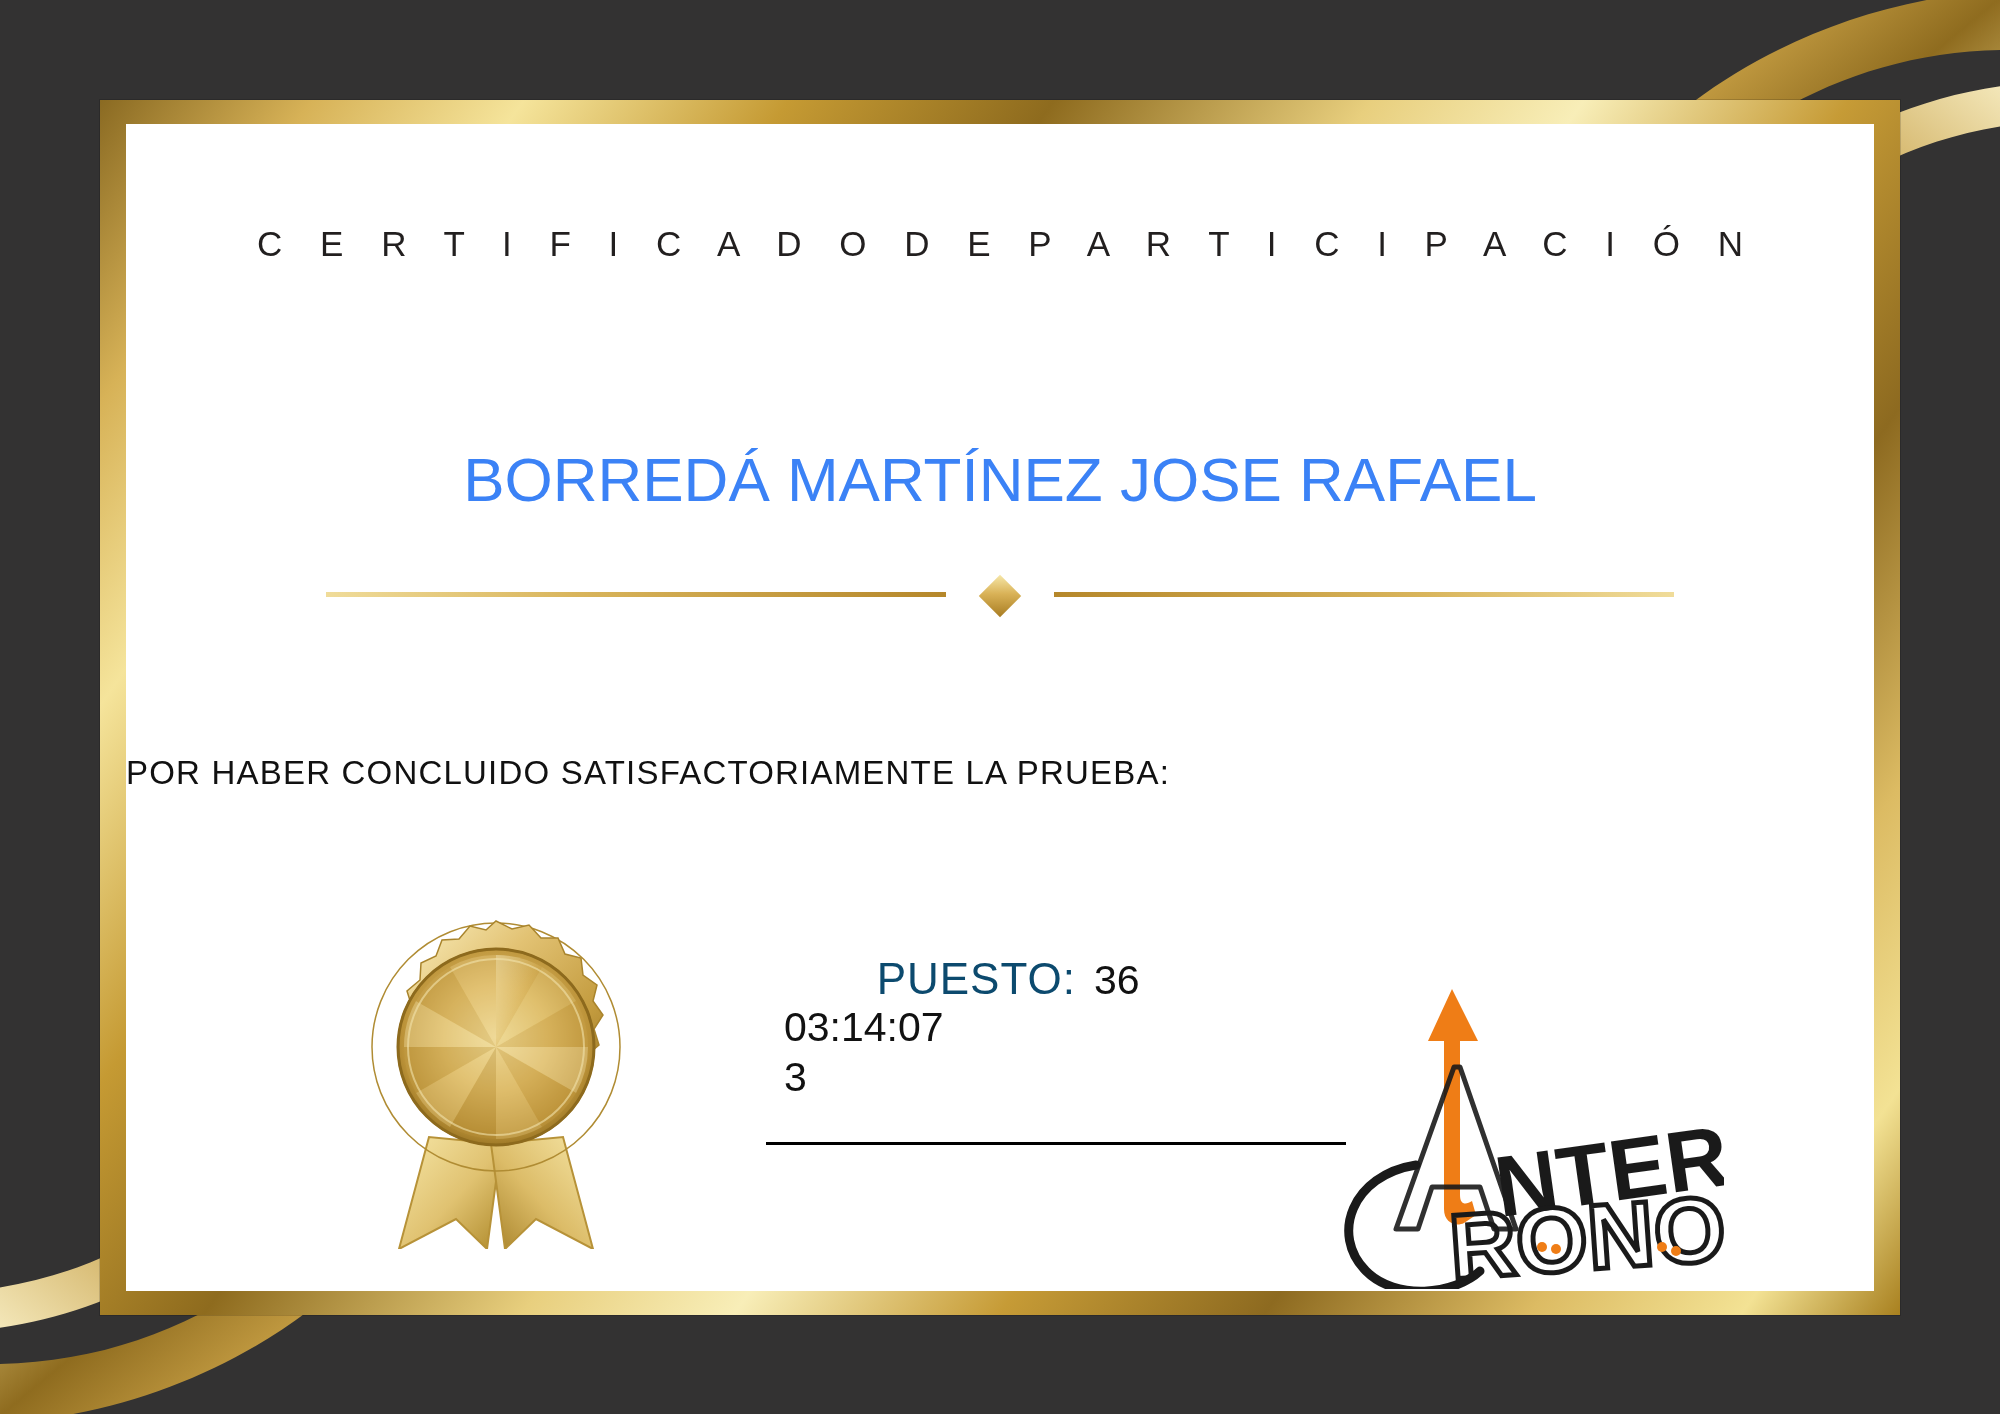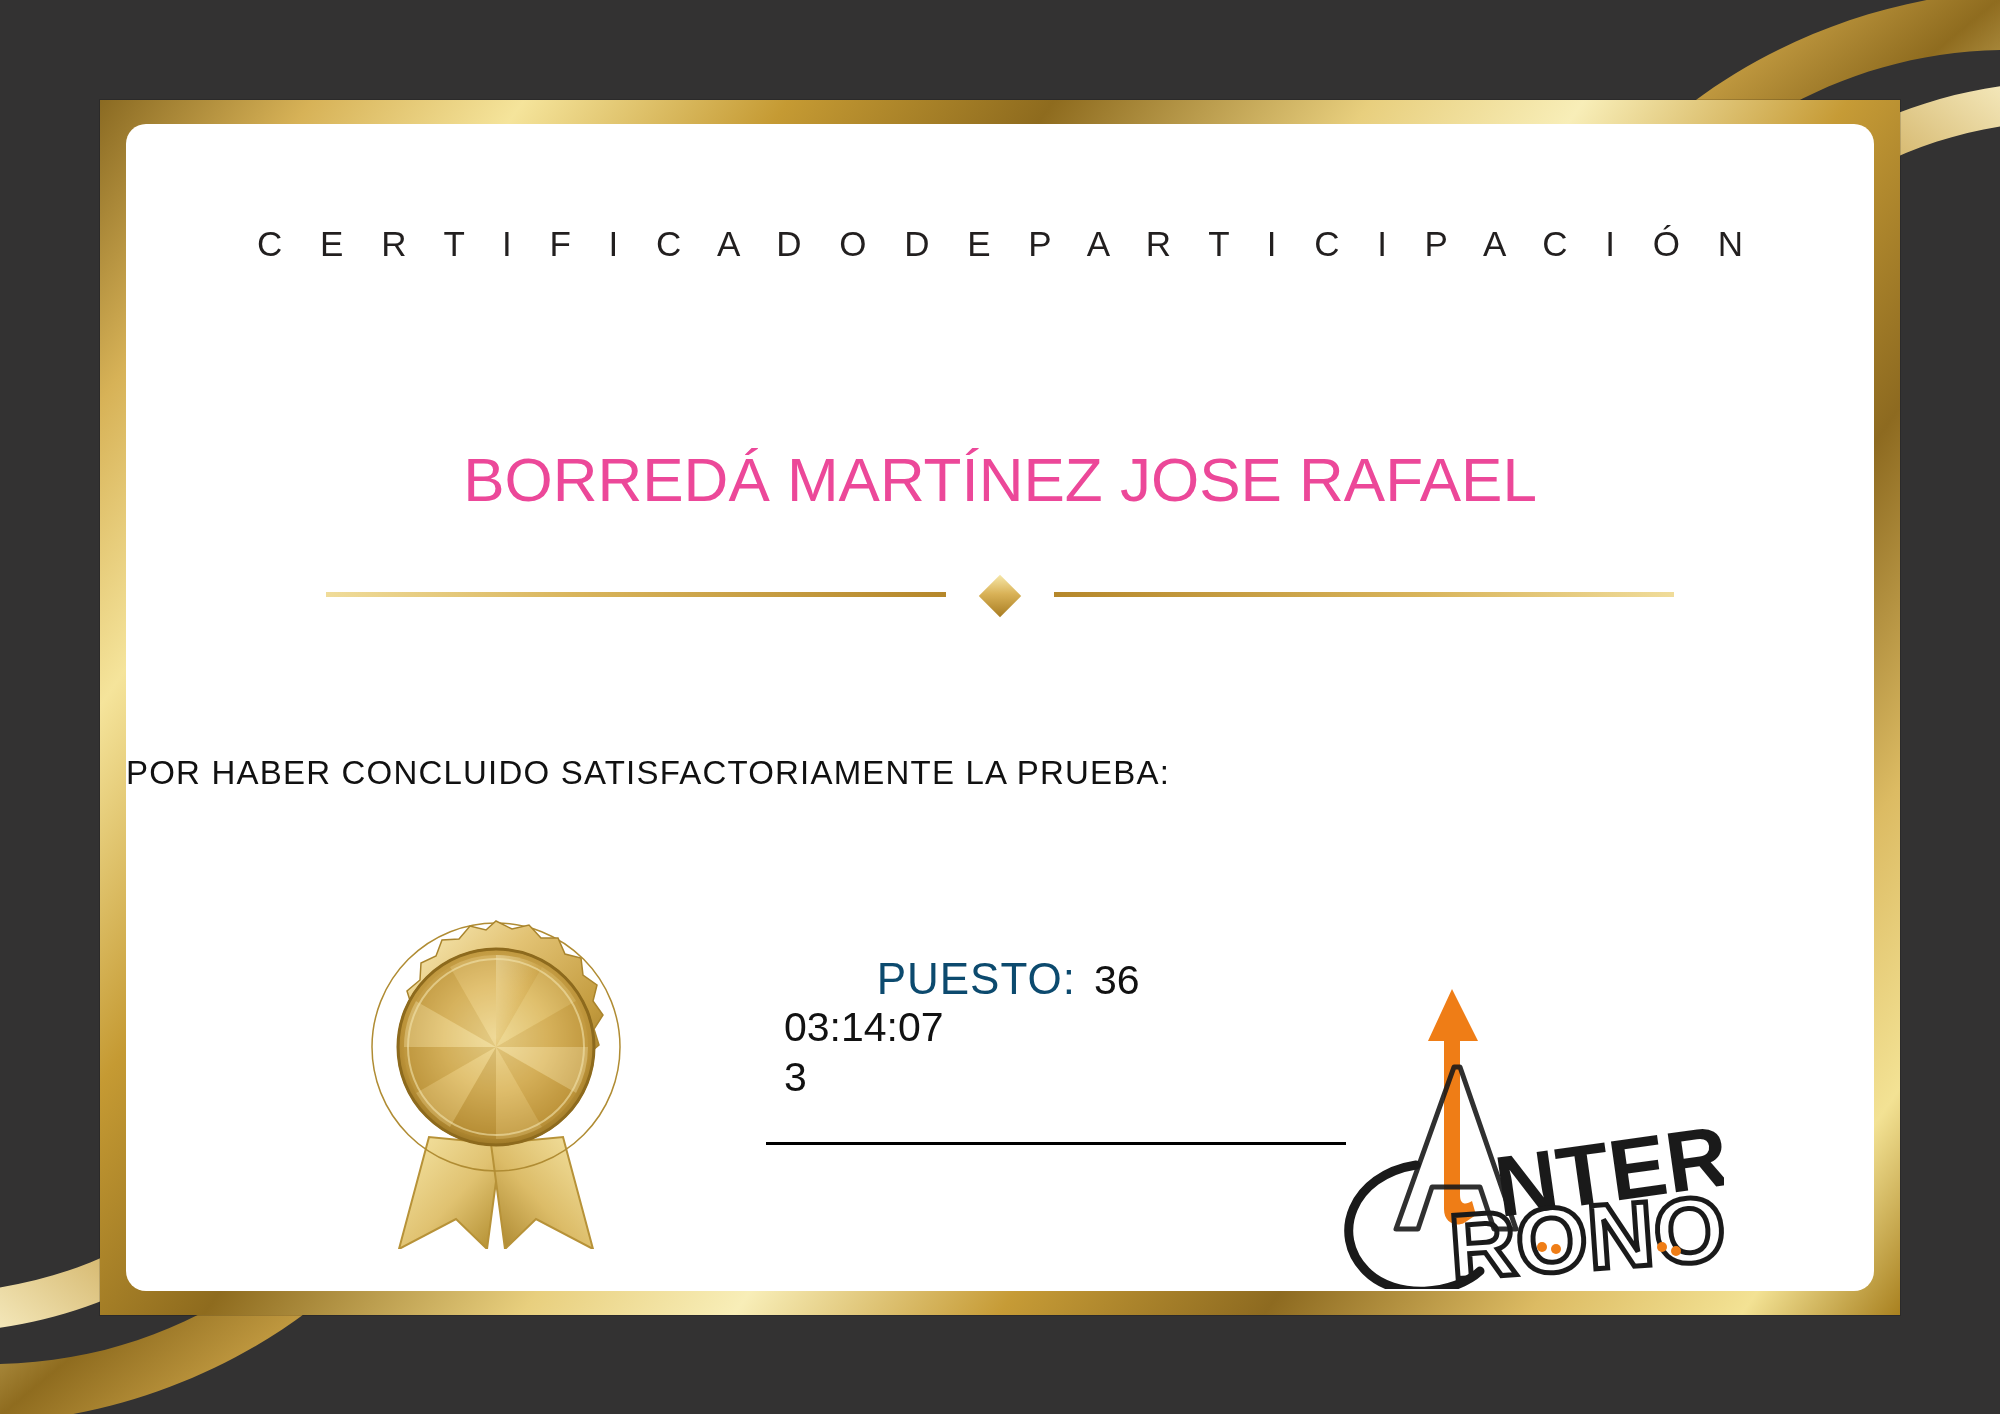--- a/index.html
+++ b/index.html
@@ -53,21 +53,20 @@
       #a8801f 100%);
     box-shadow: 0 0 0 1px rgba(0,0,0,0.15);
   }
   .frame-inner {
     position: absolute;
     left: 26px;
     top: 24px;
     right: 26px;
     bottom: 24px;
     background: #ffffff;
-    border-radius: 20px;
   }
 
   
   .content {
     position: absolute;
     inset: 0;
   }
 
   .cert-kicker {
     position: absolute;
@@ -82,21 +81,21 @@
     text-indent: 14px;
   }
 
   .recipient-name {
     position: absolute;
     top: 320px;
     left: 0;
     right: 0;
     text-align: center;
     font-size: 62px;
-    color: #ec4899;
+    color: #3b82f6;
     font-weight: 400;
     white-space: nowrap;
   }
 
   
   .divider {
     position: absolute;
     top: 452px;
     left: 200px;
     right: 200px;

